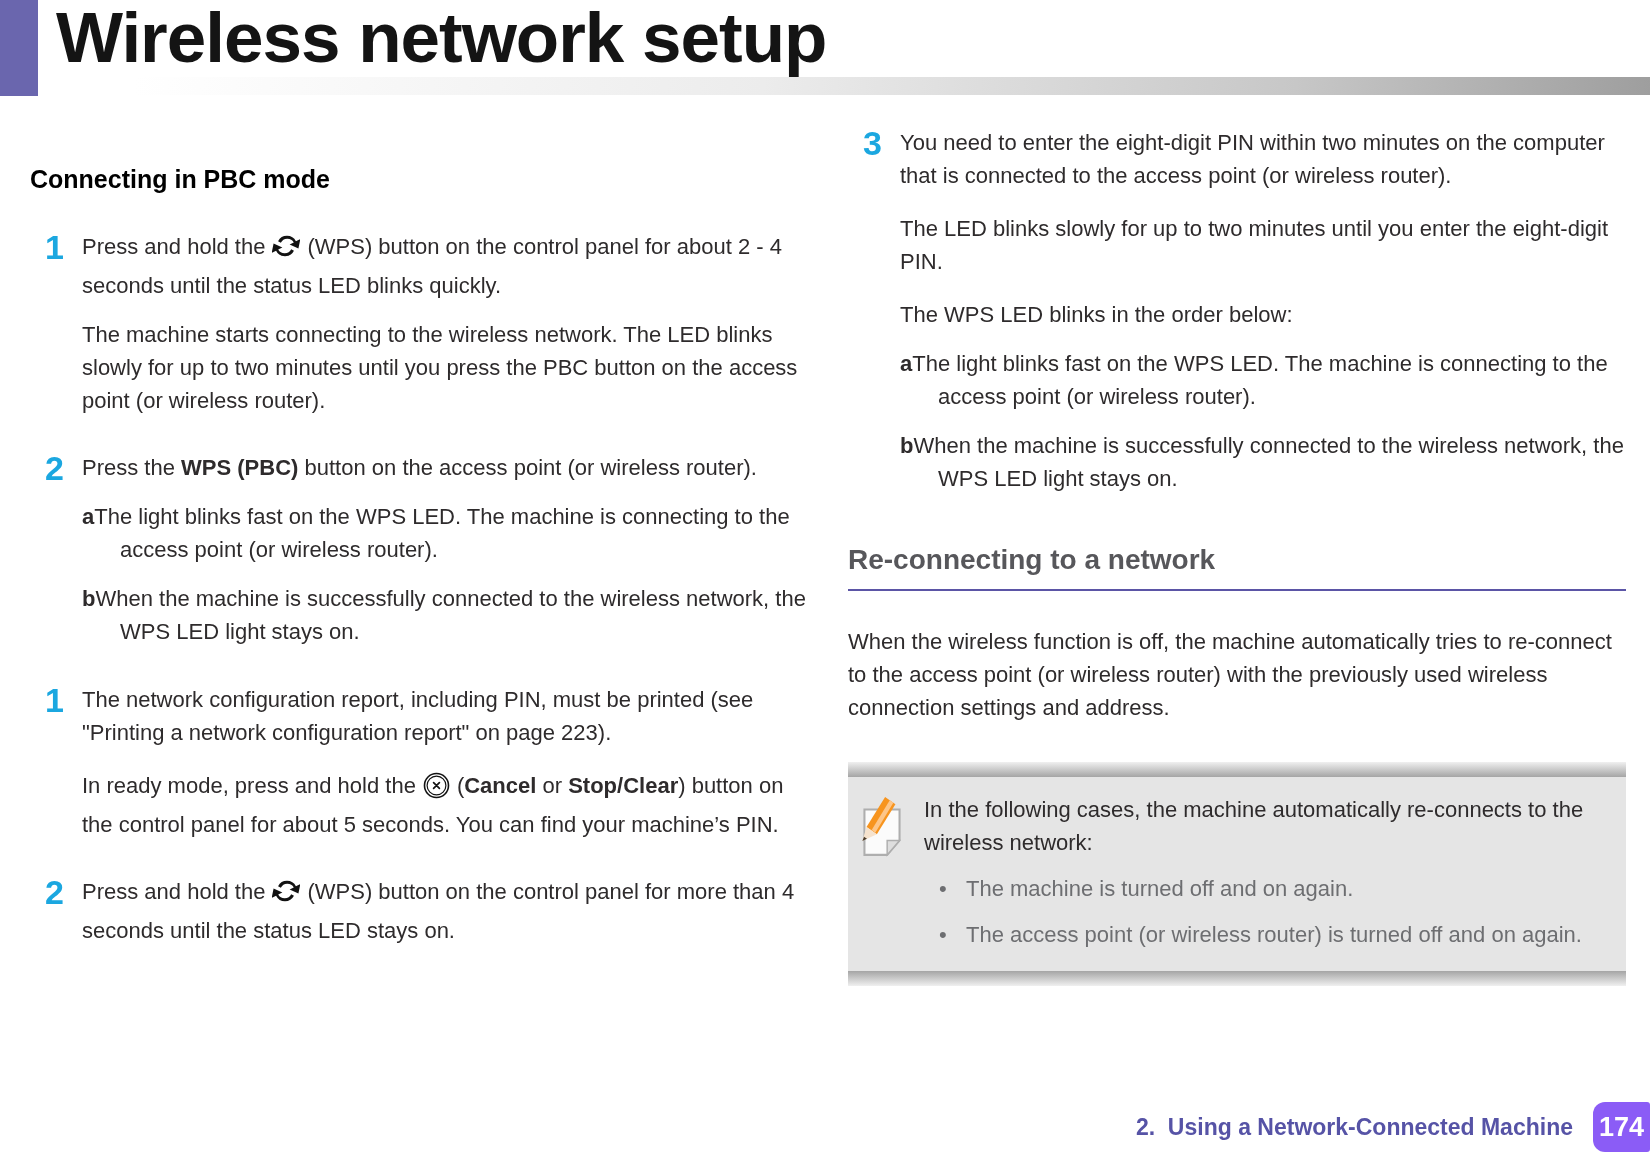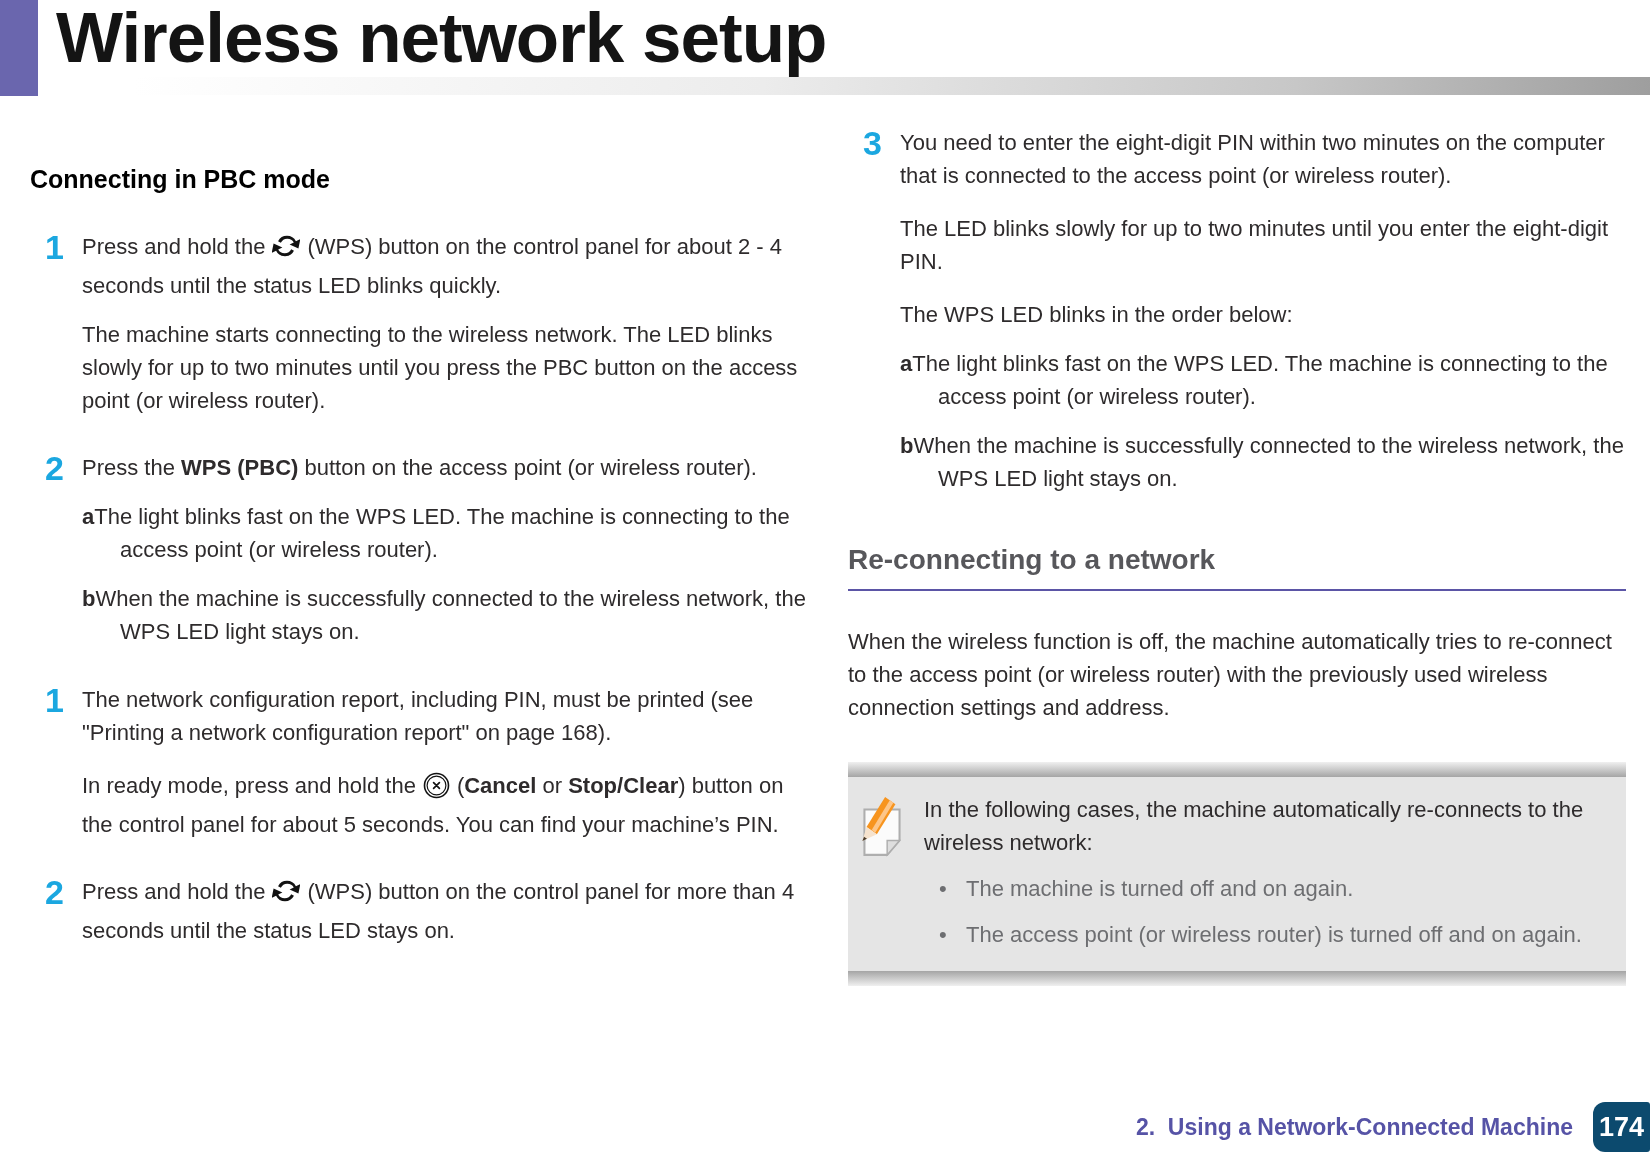--- a/index.html
+++ b/index.html
@@ -54,21 +54,21 @@
   .note-text { flex:1; padding-left:12px; }
   .note-text p { margin:0; }
   .note-bullets { list-style:none; margin:12px 0 0 0; padding:0; color:#6D6E71; }
   .note-bullets li { position:relative; margin-top:13px; padding-left:42px; }
   .note-bullets li::before { content:"\2022"; position:absolute; left:15px; top:0; color:#6D6E71; }
 
   
   .footer { position:absolute; right:0; bottom:6px; display:flex; align-items:center; }
   .footer-chapter { color:#5653A6; font-weight:bold; font-size:23px; margin-right:20px; white-space:pre; }
   .page-badge {
-    width:57px; height:50px; background:#0c4a6e; border-radius:12px 3px 3px 12px;
+    width:57px; height:50px; background:#8b5cf6; border-radius:12px 3px 3px 12px;
     color:#ffffff; font-weight:bold; font-size:27px;
     display:flex; align-items:center; justify-content:center;
   }
 </style>
 </head>
 <body>
 
 <div class="accent-bar"></div>
 <h1 class="page-title">Wireless network setup</h1>
 <div class="title-rule"></div>
@@ -103,21 +103,21 @@
       </p>
       <p class="subitem"><span class="b">a</span><span>The light blinks fast on the WPS LED. The machine is connecting to the access point (or wireless router).</span></p>
       <p class="subitem"><span class="b">b</span><span>When the machine is successfully connected to the wireless network, the WPS LED light stays on.</span></p>
     </div>
   </div>
 
 
   <div class="step" style="margin-top:35px;">
     <div class="step-num">1</div>
     <div class="step-body">
-      <p>The network configuration report, including PIN, must be printed (see "Printing a network configuration report" on page 168).</p>
+      <p>The network configuration report, including PIN, must be printed (see "Printing a network configuration report" on page 223).</p>
       <p style="margin-top:20px;"><span>In ready mode, press and hold the</span><span class="icon-inline"><svg width="27" height="27" viewBox="0 0 27 27">
               <circle cx="13.5" cy="13.5" r="12" fill="none" stroke="#121212" stroke-width="1.6"></circle>
               <circle cx="13.5" cy="13.5" r="9.4" fill="none" stroke="#121212" stroke-width="1.2"></circle>
               <path d="M10.6 10.6 L16.4 16.4 M16.4 10.6 L10.6 16.4" stroke="#121212" stroke-width="1.7" stroke-linecap="round"></path>
             </svg></span><span>(</span><span class="b">Cancel</span><span> or </span><span class="b">Stop/Clear</span><span>) button on the control panel for about 5 seconds. You can find your machine’s PIN.</span></p>
     </div>
   </div>
 
   <div class="step">
     <div class="step-num">2</div>

